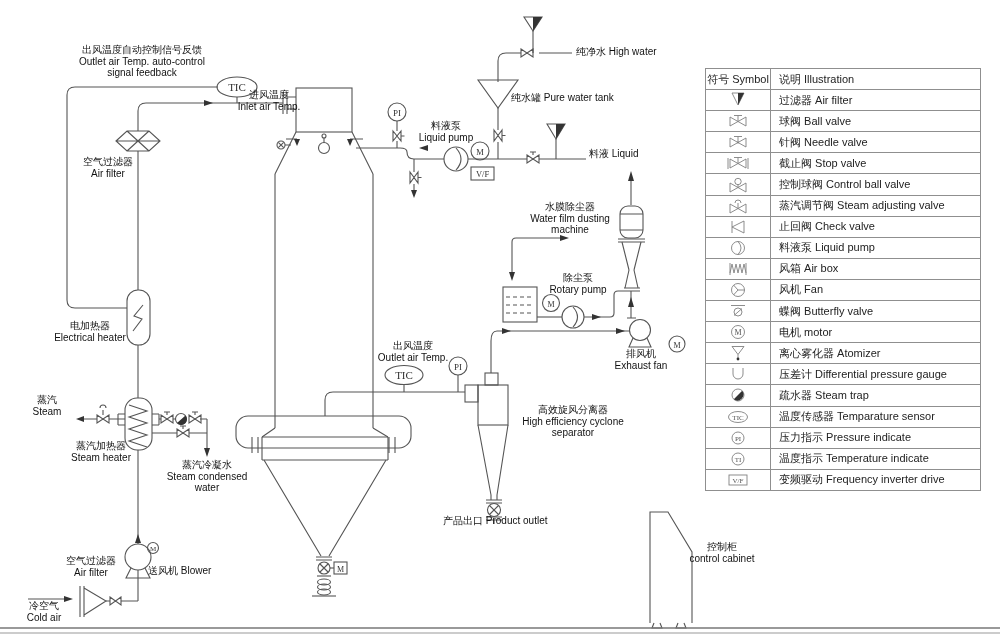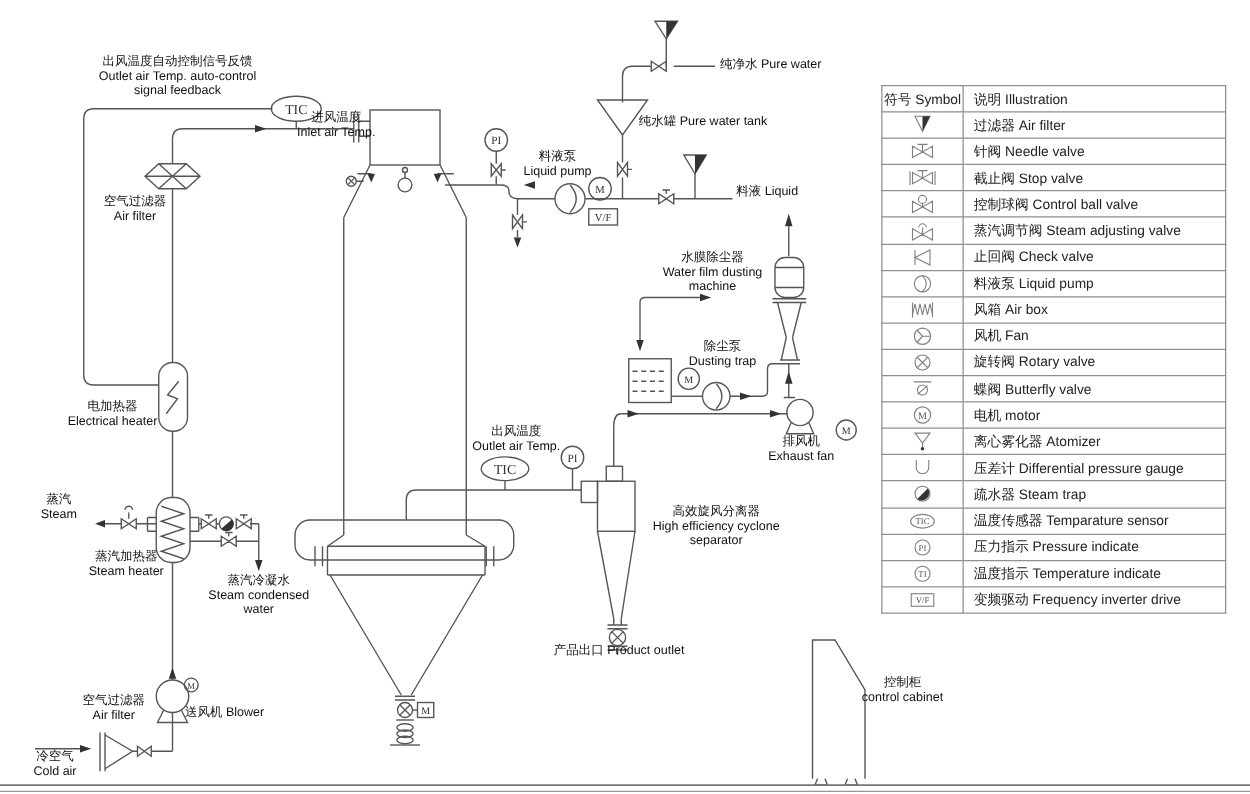--- a/index.html
+++ b/index.html
@@ -273,36 +273,36 @@
       <div>Cold air</div>
 </div>
 <div class="lbl l" style="left:148px;top:565px;">
   <div>送风机 Blower</div>
 </div>
 <div class="lbl c" style="left:446px;top:120px;">
   <div>料液泵</div>
       <div>Liquid pump</div>
 </div>
 <div class="lbl l" style="left:576px;top:46px;">
-  <div>纯净水 Pure water</div>
+  <div>纯净水 High water</div>
 </div>
 <div class="lbl l" style="left:511px;top:92px;">
   <div>纯水罐 Pure water tank</div>
 </div>
 <div class="lbl l" style="left:589px;top:148px;">
   <div>料液 Liquid</div>
 </div>
 <div class="lbl c" style="left:570px;top:201px;">
   <div>水膜除尘器</div>
       <div>Water film dusting</div>
       <div>machine</div>
 </div>
 <div class="lbl c" style="left:578px;top:272px;">
   <div>除尘泵</div>
-      <div>Dusting trap</div>
+      <div>Rotary pump</div>
 </div>
 <div class="lbl c" style="left:641px;top:348px;">
   <div>排风机</div>
       <div>Exhaust fan</div>
 </div>
 <div class="lbl c" style="left:413px;top:340px;">
   <div>出风温度</div>
       <div>Outlet air Temp.</div>
 </div>
 <div class="lbl c" style="left:573px;top:404px;">
@@ -332,20 +332,28 @@
               <path d="M14,2 H26 L20,14 Z" fill="none" stroke="#808080" stroke-width="0.9"></path>
               <path d="M20,2 H26 L20,14 Z" fill="#333"></path>
             </svg>
           </td>
           <td>过滤器 Air filter</td>
         </tr>
         <tr>
           <td class="sym">
             <svg width="40" height="18" viewBox="0 0 40 18">
               <path d="M12,5 L20,9.5 L12,14 Z M28,5 L20,9.5 L28,14 Z M20,9.5 V3.5 M16,3.5 H24" fill="none" stroke="#808080" stroke-width="0.9"></path>
+            </svg>
+          </td>
+          <td>球阀 Ball valve</td>
+        </tr>
+        <tr>
+          <td class="sym">
+            <svg width="40" height="18" viewBox="0 0 40 18">
+              <path d="M12,5 L20,9.5 L12,14 Z M28,5 L20,9.5 L28,14 Z M20,9.5 V3.5 M16,3.5 H24" fill="none" stroke="#808080" stroke-width="0.9"></path>
               <circle cx="20" cy="9.5" r="0.9" fill="#808080"></circle>
             </svg>
           </td>
           <td>针阀 Needle valve</td>
         </tr>
         <tr>
           <td class="sym">
             <svg width="40" height="18" viewBox="0 0 40 18">
               <path d="M10,4 V15 M30,4 V15 M12,5 L20,9.5 L12,14 Z M28,5 L20,9.5 L28,14 Z M20,9.5 V3.5 M16,3.5 H24" fill="none" stroke="#808080" stroke-width="0.9"></path>
             </svg>
@@ -397,29 +405,20 @@
           <td>风箱 Air box</td>
         </tr>
         <tr>
           <td class="sym">
             <svg width="40" height="18" viewBox="0 0 40 18">
               <circle cx="20" cy="9" r="6.5" fill="none" stroke="#808080" stroke-width="0.9"></circle>
               <path d="M20,9 H26.5 M20,9 L15.5,4 M20,9 L15.5,14" fill="none" stroke="#808080" stroke-width="0.9"></path>
             </svg>
           </td>
           <td>风机 Fan</td>
-        </tr>
-        <tr>
-          <td class="sym">
-            <svg width="40" height="18" viewBox="0 0 40 18">
-              <circle cx="20" cy="9" r="6" fill="none" stroke="#808080" stroke-width="0.9"></circle>
-              <path d="M15.8,4.8 L24.2,13.2 M24.2,4.8 L15.8,13.2" fill="none" stroke="#808080" stroke-width="0.9"></path>
-            </svg>
-          </td>
-          <td>旋转阀 Rotary valve</td>
         </tr>
         <tr>
           <td class="sym">
             <svg width="40" height="18" viewBox="0 0 40 18">
               <path d="M13,3.5 H27" fill="none" stroke="#808080" stroke-width="0.9"></path>
               <circle cx="20" cy="10" r="4" fill="none" stroke="#808080" stroke-width="0.9"></circle>
               <path d="M16,13.5 L24,6.5" fill="none" stroke="#808080" stroke-width="0.9"></path>
             </svg>
           </td>
           <td>蝶阀 Butterfly valve</td>

